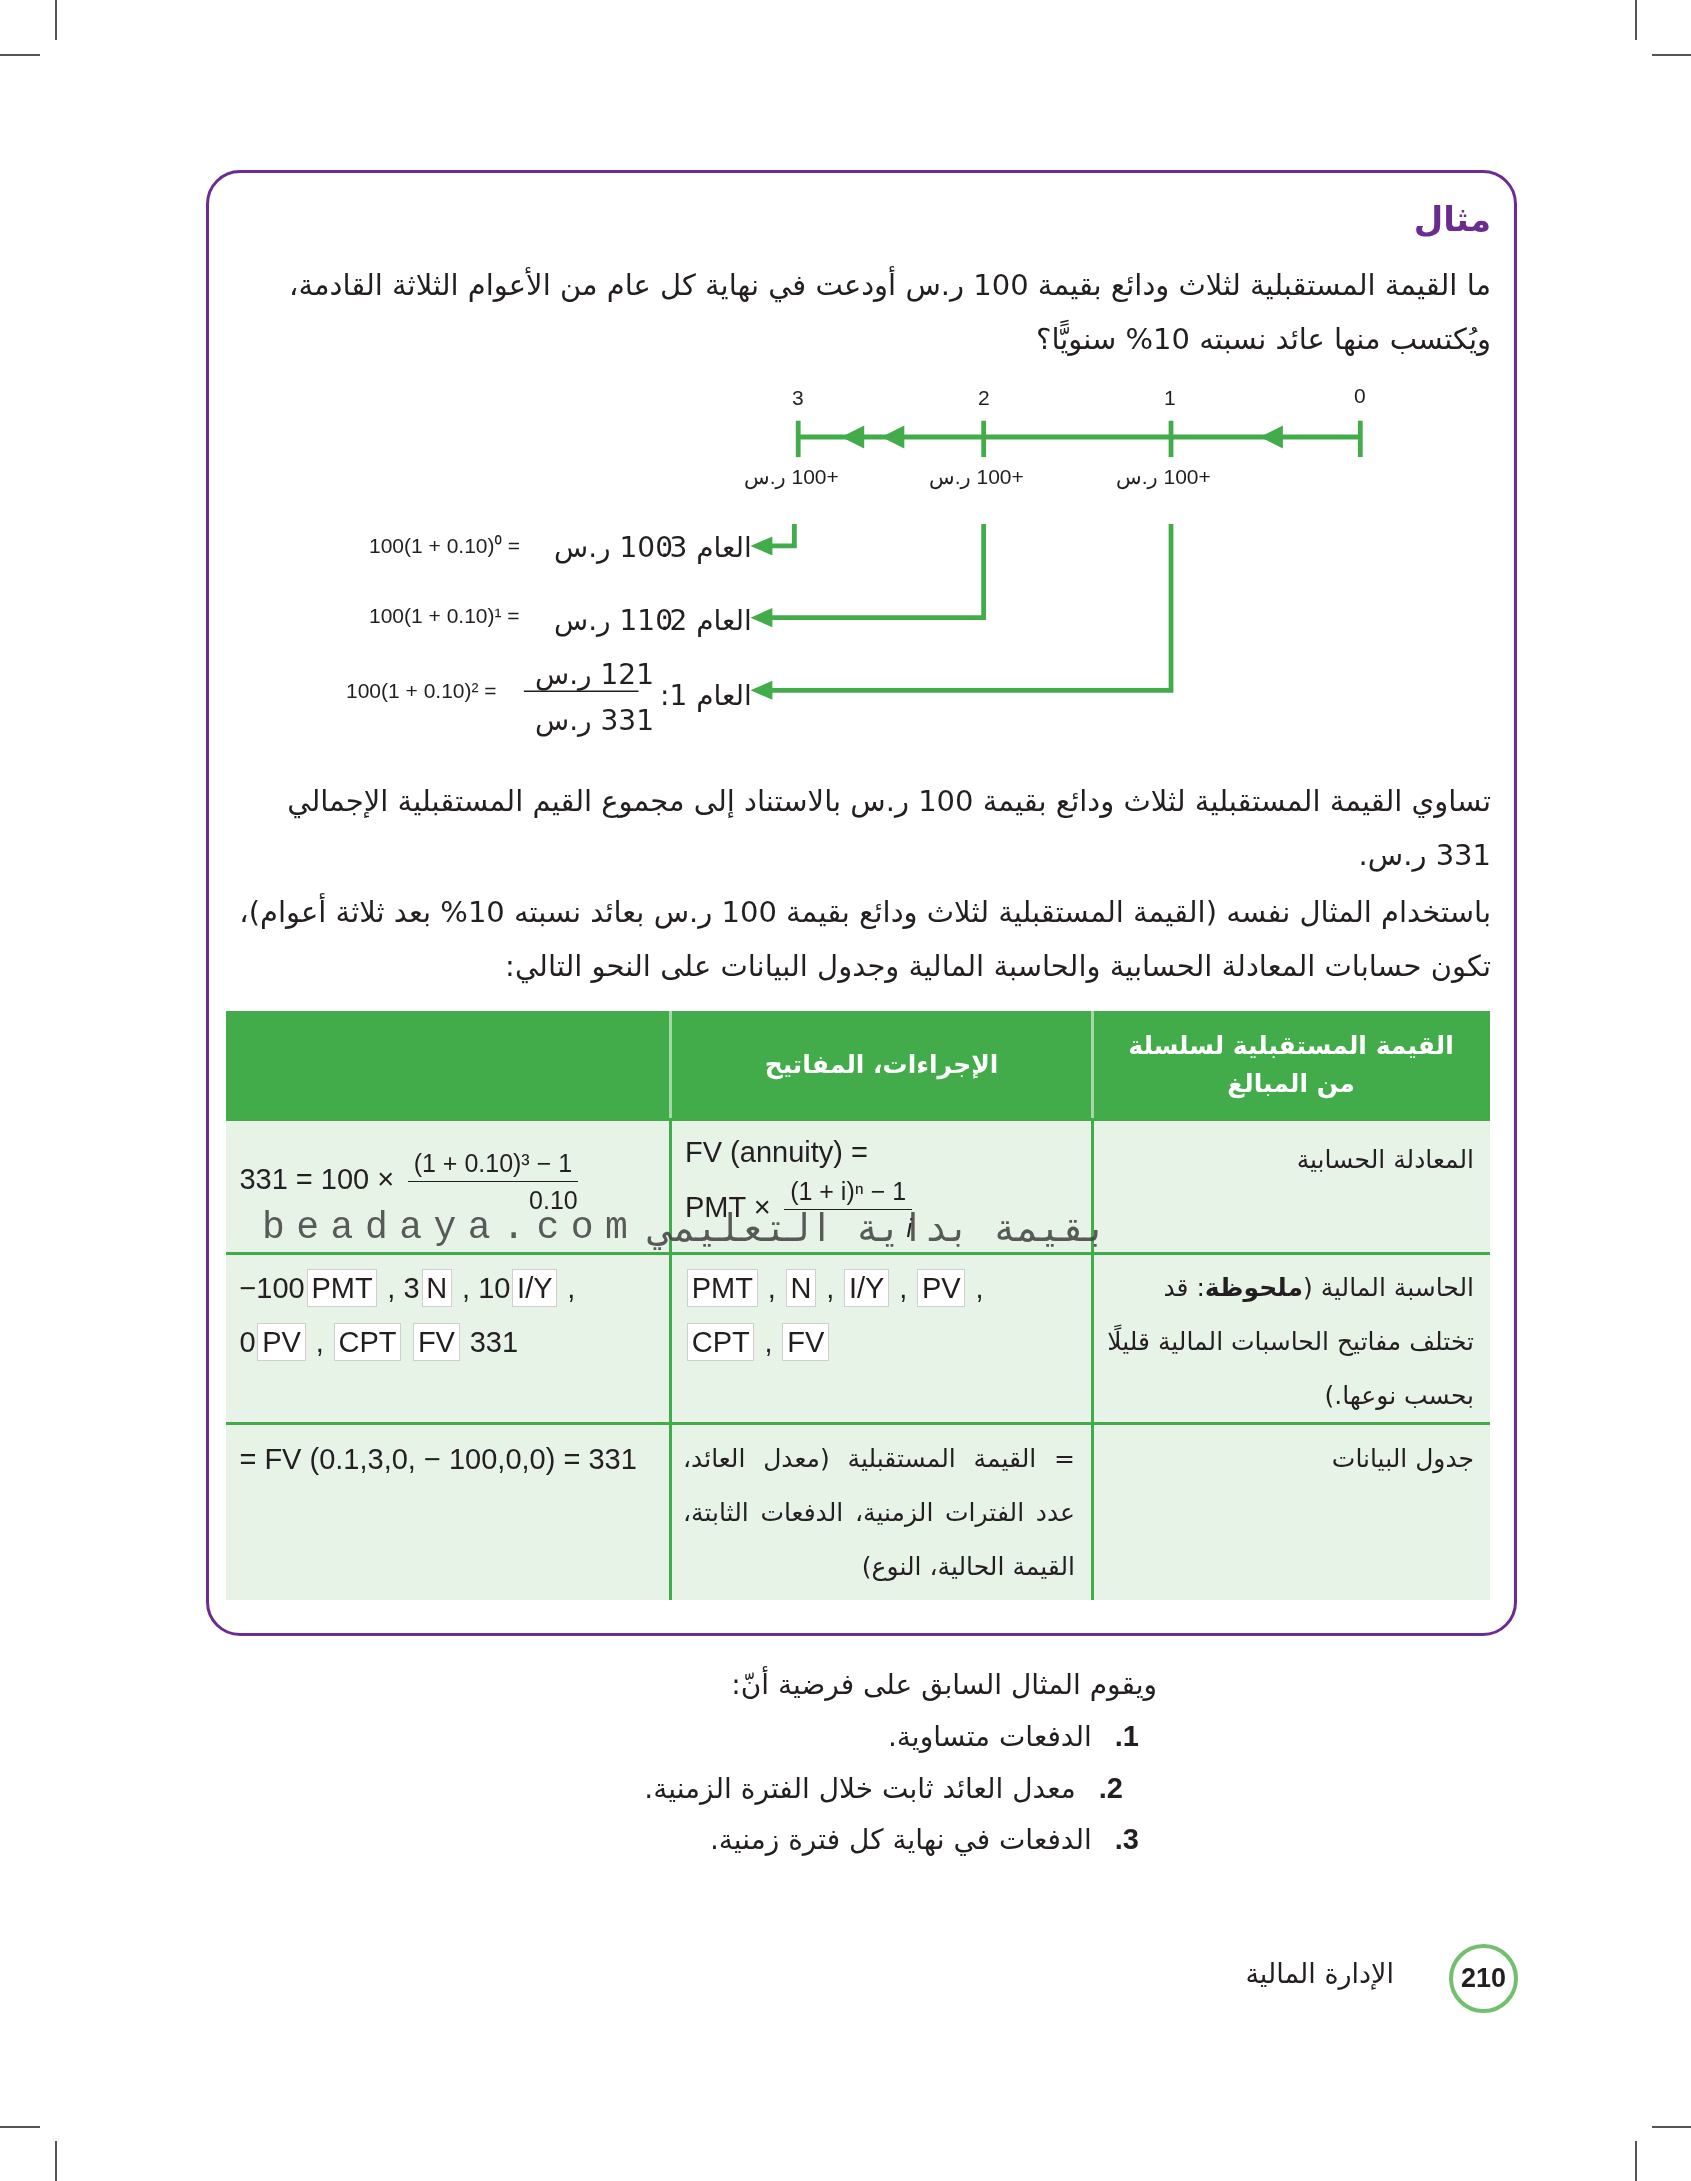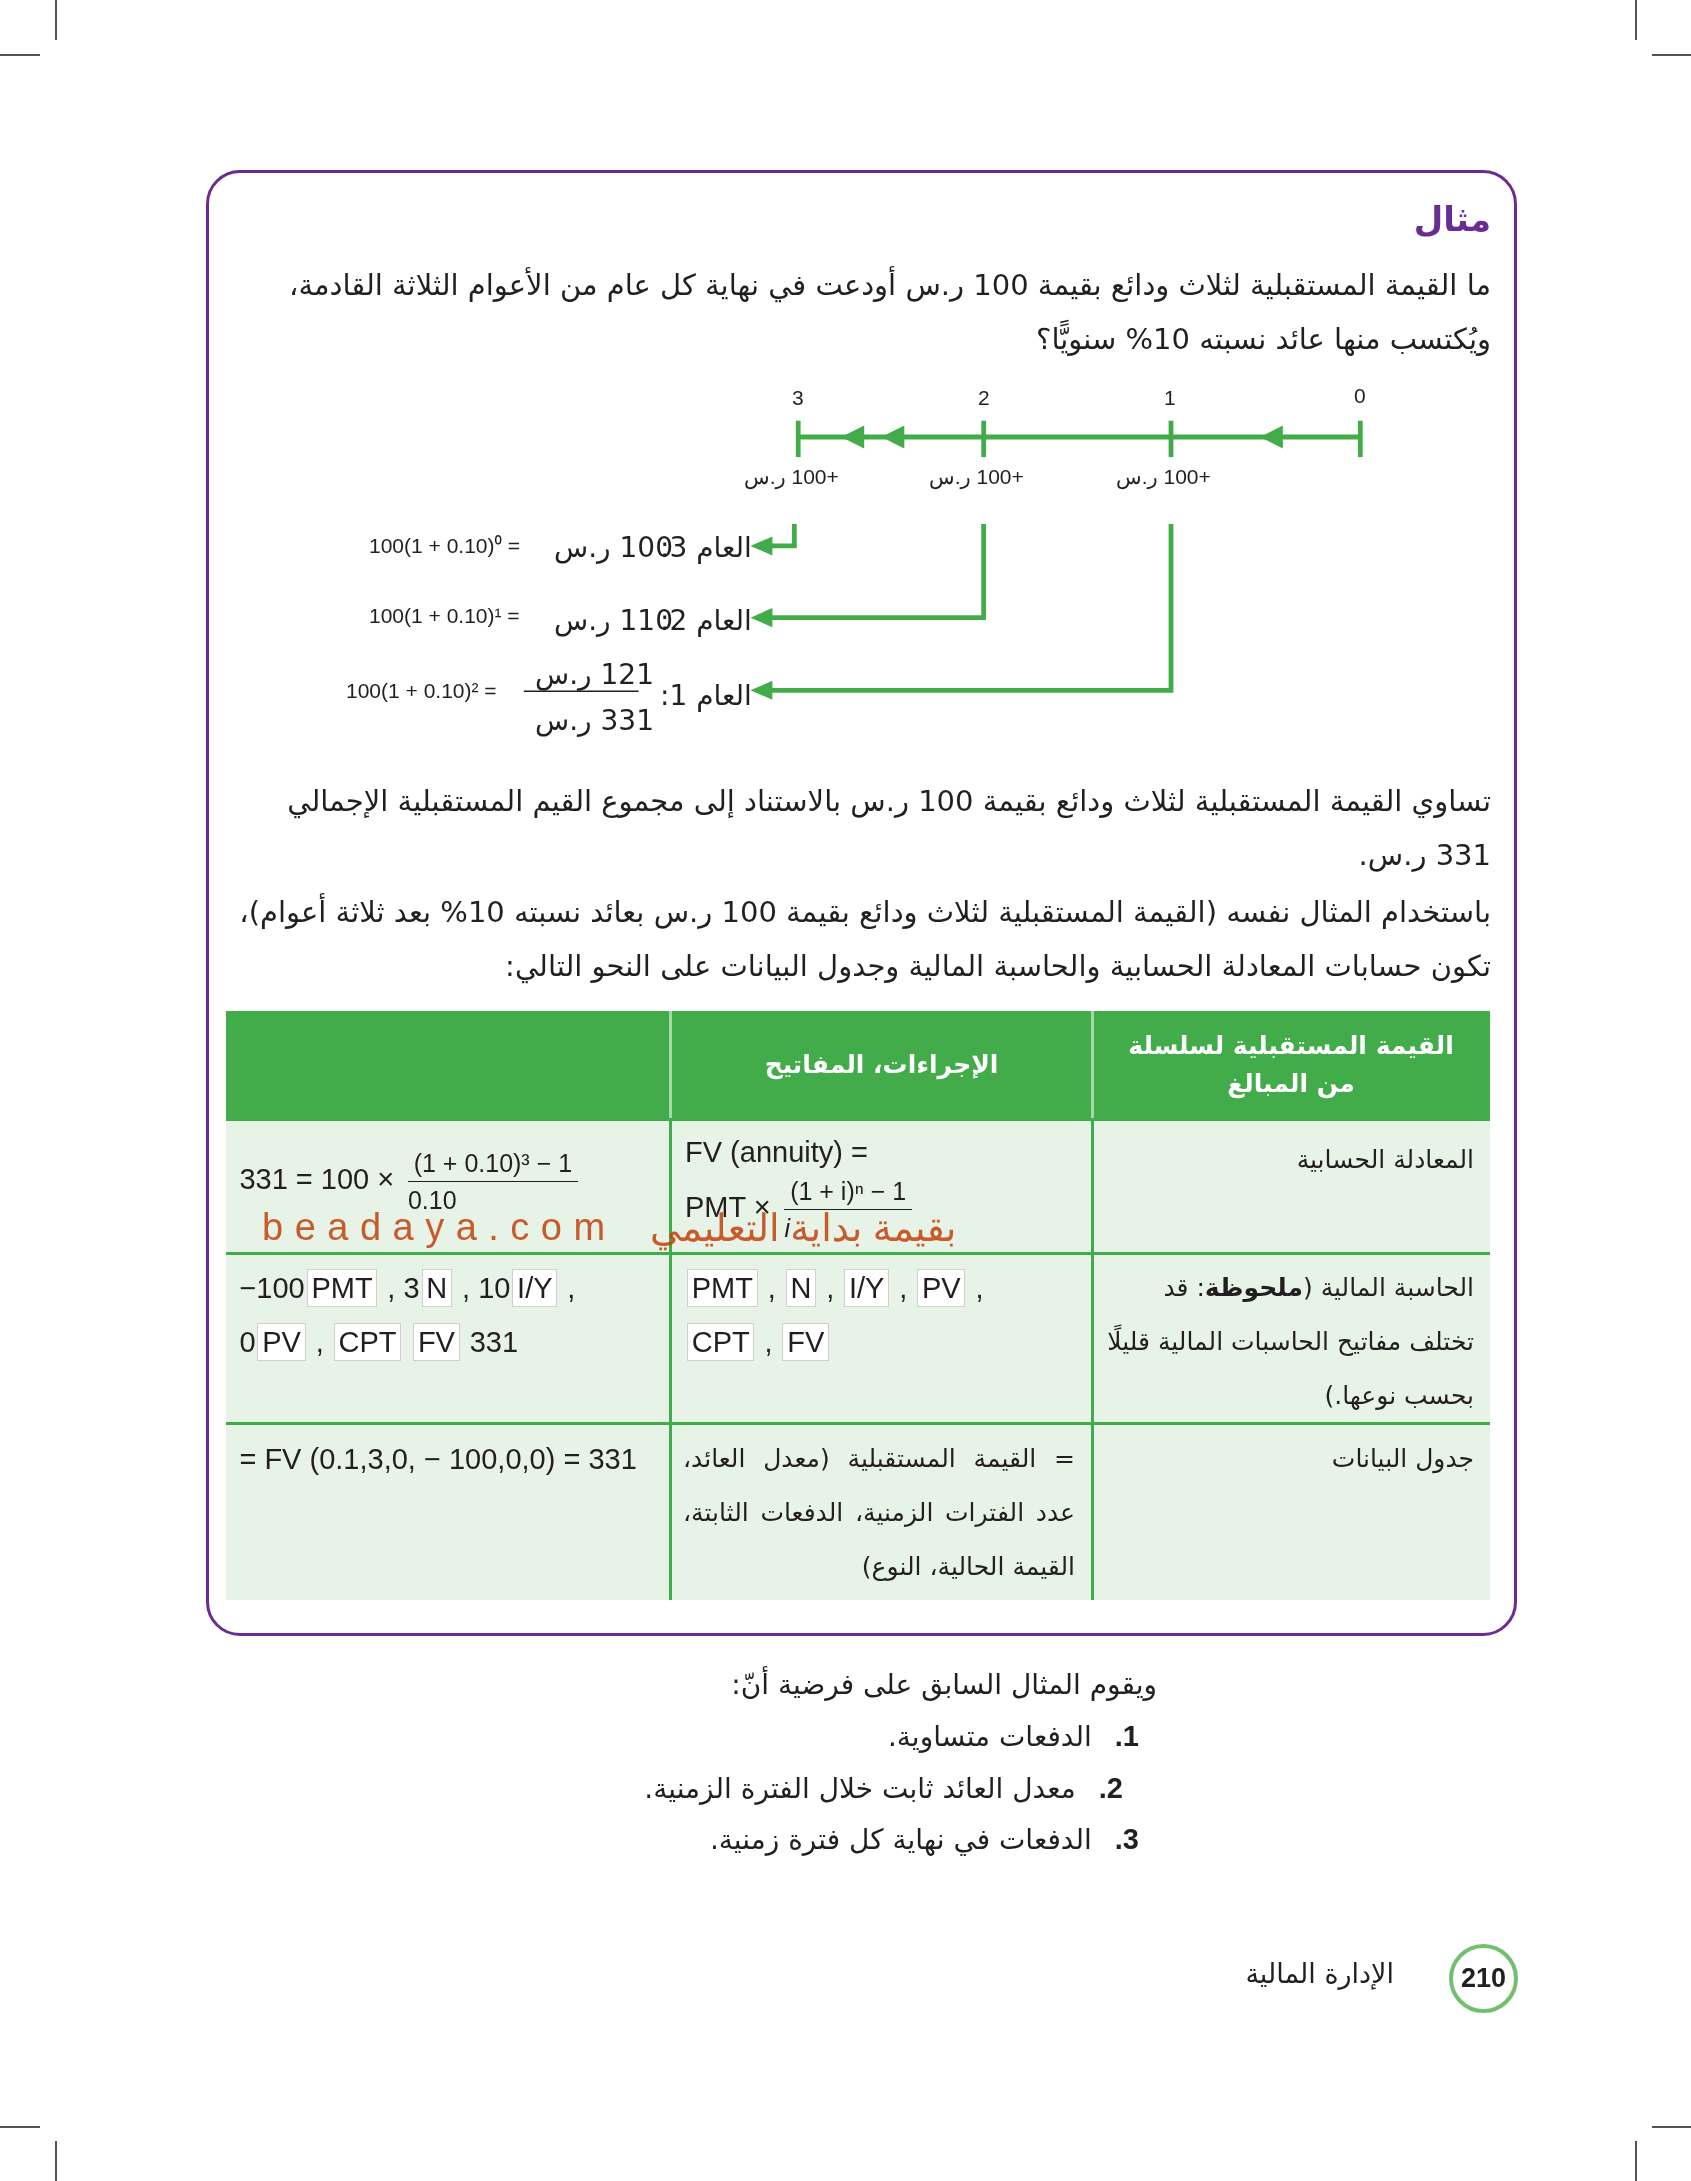--- a/index.html
+++ b/index.html
@@ -18,28 +18,28 @@
   .tbl { position:absolute; left:226px; top:1011px; width:1264px; height:589px; }
   .thead { position:absolute; left:0; top:0; width:1264px; height:107px; background:#43ac4a; }
   .th { position:absolute; top:0; height:107px; display:flex; align-items:center; justify-content:center; color:#ffffff; font-weight:bold; font-size:25px; text-align:center; line-height:38px; direction:rtl; }
   .tbody { position:absolute; left:0; top:107px; width:1264px; height:482px; background:#e8f3e7; }
   .vline { position:absolute; width:2.9px; background:#43ac4a; }
   .hline { position:absolute; height:2.9px; background:#43ac4a; left:0; width:1264px; }
   .cell { position:absolute; font-size:25px; line-height:54px; }
   .cell-ar { direction:rtl; text-align:right; }
   .cell-en { direction:ltr; text-align:left; font-family:"Liberation Sans", sans-serif; font-size:29px; }
   .key { display:inline-block; background:#ffffff; border:1px solid #cfcfcf; padding:0 3.8px; line-height:36px; margin:0 1.9px; }
-  .frac { display:inline-block; vertical-align:middle; text-align:left; margin-left:5.7px; }
+  .frac { display:inline-block; vertical-align:middle; text-align:right; margin-left:5.7px; }
   .frac .top { display:block; border-bottom:1.9px solid #231f20; padding:0 5.7px; line-height:36px; font-size:25px; }
   .frac .bot { display:block; line-height:36px; font-size:25px; }
   .assump { position:absolute; right:535px; font-size:28px; direction:rtl; line-height:54px; }
   .li-num { font-family:"Liberation Sans", sans-serif; font-weight:bold; font-size:29px; margin-left:23px; }
   .page-circle { position:absolute; left:1449px; top:1944px; width:69px; height:69px; border:4.8px solid #74bf6f; border-radius:50%; box-sizing:border-box; display:flex; align-items:center; justify-content:center; font-family:"Liberation Sans", sans-serif; font-weight:bold; font-size:27px; }
   .footer-title { position:absolute; right:298px; top:1958px; font-size:27px; direction:rtl; }
-  .wm { position:absolute; color:#c2410c; font-family:Liberation Sans, sans-serif; letter-spacing:11.5px; font-size:38px; opacity:0.85; }
+  .wm { position:absolute; color:#404040; font-family:Liberation Mono, monospace; letter-spacing:11.5px; font-size:38px; opacity:0.85; }
 </style>
 </head>
 <body>
 
 <div class="crop" style="left:55px;top:0;width:1.9px;height:40px;"></div>
 <div class="crop" style="left:0;top:54px;width:40px;height:1.9px;"></div>
 <div class="crop" style="left:1635px;top:0;width:1.9px;height:40px;"></div>
 <div class="crop" style="left:1652px;top:54px;width:40px;height:1.9px;"></div>
 <div class="crop" style="left:55px;top:2141px;width:1.9px;height:40px;"></div>
 <div class="crop" style="left:0;top:2126px;width:40px;height:1.9px;"></div>

